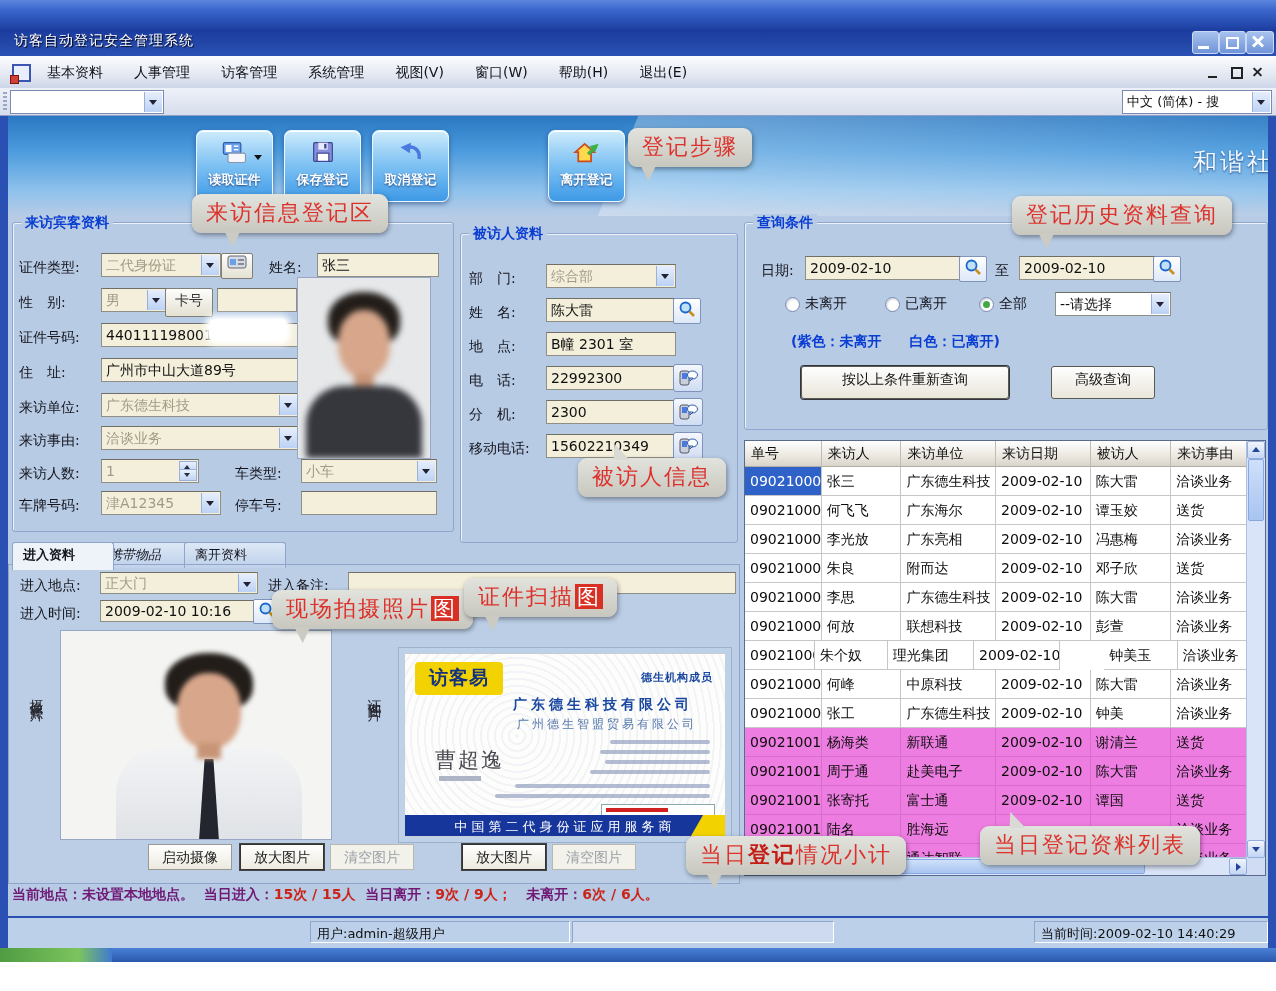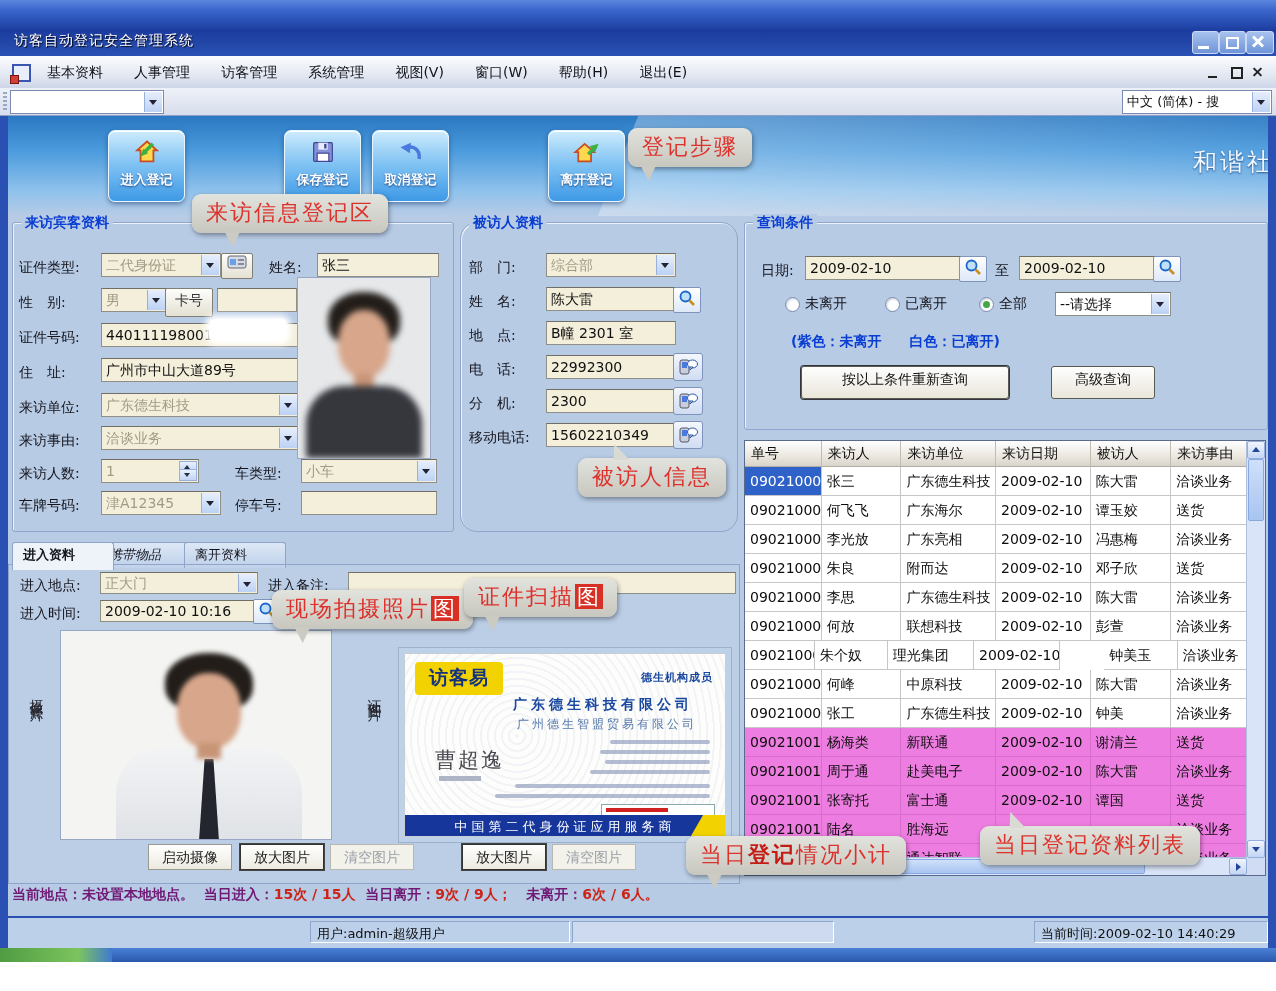--- a/index.html
+++ b/index.html
@@ -212,29 +212,32 @@
         <span class="val">中文 (简体) - 搜</span>
         <span class="cbtn"></span>
       </div>
     </div>
 
     <div class="main">
       <div class="ribbon">
         <div class="sweep"></div>
         <div class="brand">和谐社</div>
 
-        <div class="rbtn" style="left:100px;">
+
+        <div class="rbtn" style="left:188px;">
           <svg width="30" height="28" viewBox="0 0 24 24">
-            <path d="M12 3 L3.5 10.5 H6.5 V20 H17.5 V10.5 H20.5 Z" fill="#ffd84d" stroke="#cc4a1f" stroke-width="1.5"></path>
-            <line x1="17" y1="5" x2="10" y2="12" stroke="#3cb043" stroke-width="3"></line>
-            <polygon points="6,16 13,13 9,9" fill="#3cb043"></polygon>
-          </svg>
-          <div class="lbl">进入登记</div>
-        </div>
-
+            <rect x="2" y="4" width="15" height="10" rx="1.5" fill="#6aa0e8" stroke="#2a5aa8"></rect>
+            <rect x="4" y="6" width="5" height="6" fill="#fff"></rect>
+            <line x1="11" y1="7" x2="15" y2="7" stroke="#fff" stroke-width="1.2"></line>
+            <line x1="11" y1="10" x2="15" y2="10" stroke="#fff" stroke-width="1.2"></line>
+            <rect x="6" y="13" width="15" height="8" rx="1.5" fill="#f5f7fb" stroke="#8896b0"></rect>
+          </svg>
+          <span class="dd-arrow"></span>
+          <div class="lbl">读取证件</div>
+        </div>
 
         <div class="rbtn" style="left:276px;">
           <svg width="30" height="28" viewBox="0 0 24 24">
             <rect x="4" y="4" width="16" height="16" rx="1" fill="#8690d8" stroke="#3c4494"></rect>
             <rect x="8" y="4" width="8" height="6" fill="#e8ecfc"></rect>
             <rect x="13" y="5" width="2" height="4" fill="#3c4494"></rect>
             <rect x="7" y="13" width="10" height="7" fill="#fff" stroke="#3c4494"></rect>
           </svg>
           <div class="lbl">保存登记</div>
         </div>
@@ -318,21 +321,21 @@
         <div class="photo-id" style="left:284px;top:54px;width:132px;height:180px;">
           <div class="blurwrap">
             <div class="hair" style="left:30px;top:14px;width:72px;height:56px;"></div>
             <div class="face" style="left:40px;top:32px;width:52px;height:68px;"></div>
             <div class="neck" style="left:56px;top:96px;width:20px;height:18px;"></div>
             <div class="torso-dark" style="left:8px;top:108px;width:116px;height:72px;"></div>
           </div>
         </div>
       </div>
 
-      <div class="gb" style="left:452px;top:106px;width:276px;height:308px;border-radius:17px;">
+      <div class="gb" style="left:452px;top:117px;width:276px;height:308px;">
         <div class="gt">被访人资料</div>
         <div class="flabel" style="left:8px;top:36px;">部　门:</div>
         <div class="input dis" style="left:85px;top:30px;width:120px;height:22px;">
           <span>综合部</span><span class="cbtn"></span>
         </div>
         <div class="flabel" style="left:8px;top:70px;">姓　名:</div>
         <div class="input" style="left:85px;top:64px;width:120px;height:22px;">陈大雷</div>
         <div class="mag" style="left:212px;top:64px;width:26px;height:24px;">
           <svg width="18" height="18" viewBox="0 0 18 18">
             <circle cx="7.5" cy="7.5" r="5" fill="#bfe0f8" stroke="#1a66cc" stroke-width="1.8"></circle>
@@ -627,18 +630,19 @@
       <div class="sbcell empty" style="left:564px;width:262px;"></div>
       <div class="sbcell" style="left:1026px;width:234px;">当前时间:2009-02-10 14:40:29</div>
     </div>
   </div>
 
   <div class="bottomstrip"></div>
   <div class="greencorner"></div>
 
   <div class="callout" style="left:628px;top:128px;"><span>登记步骤</span><span class="tail tail-dn" style="left:10px;"></span></div>
   <div class="callout" style="left:192px;top:194px;"><span>来访信息登记区</span><span class="tail tail-dn" style="left:30px;"></span></div>
+  <div class="callout" style="left:1012px;top:196px;"><span>登记历史资料查询</span><span class="tail tail-dn" style="left:24px;"></span></div>
   <div class="callout" style="left:578px;top:458px;"><span>被访人信息</span><span class="tail tail-up" style="left:34px;"></span></div>
   <div class="callout" style="left:272px;top:590px;"><span>现场拍摄照片</span><span class="hl">图</span><span class="tail tail-dn" style="left:20px;"></span></div>
   <div class="callout" style="left:464px;top:578px;"><span>证件扫描</span><span class="hl">图</span><span class="tail tail-dn" style="left:18px;"></span></div>
   <div class="callout" style="left:686px;top:836px;"><span>当日</span><span class="cbold">登记</span><span>情况小计</span><span class="tail tail-dn" style="left:18px;"></span></div>
   <div class="callout" style="left:980px;top:826px;"><span>当日登记资料列表</span><span class="tail tail-up" style="left:28px;"></span></div>
 </div>
 
 </body></html>

